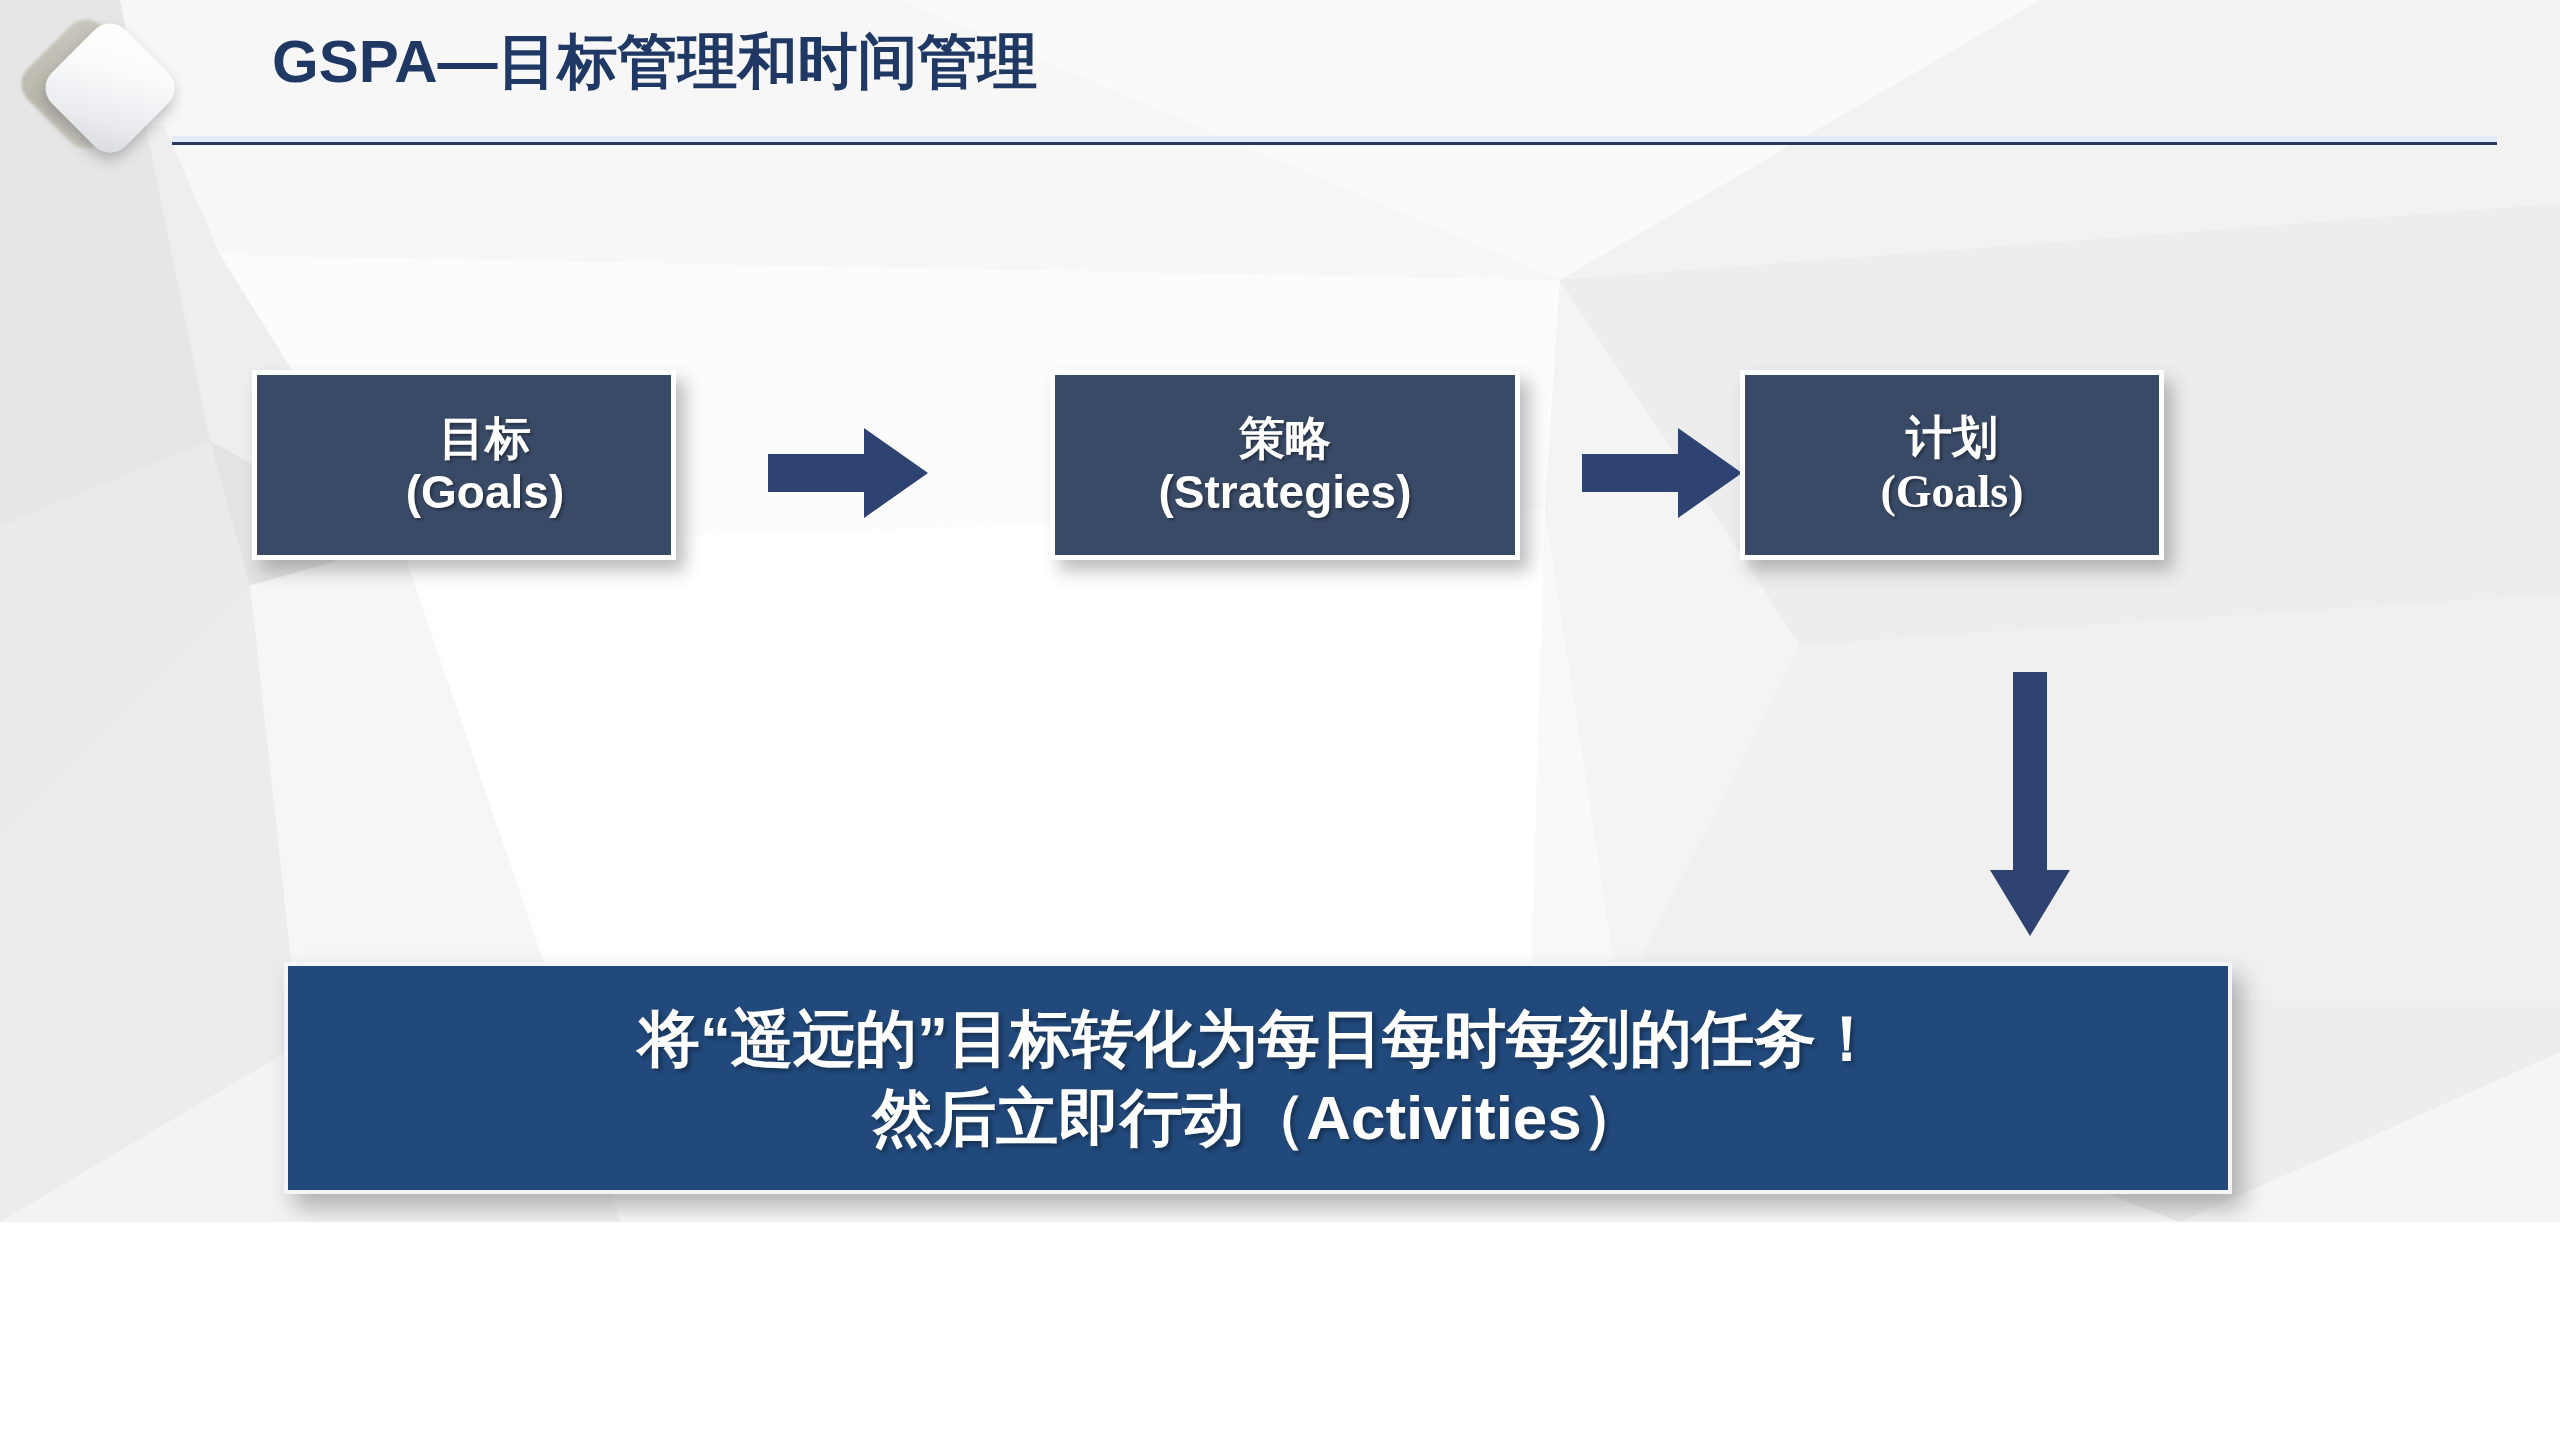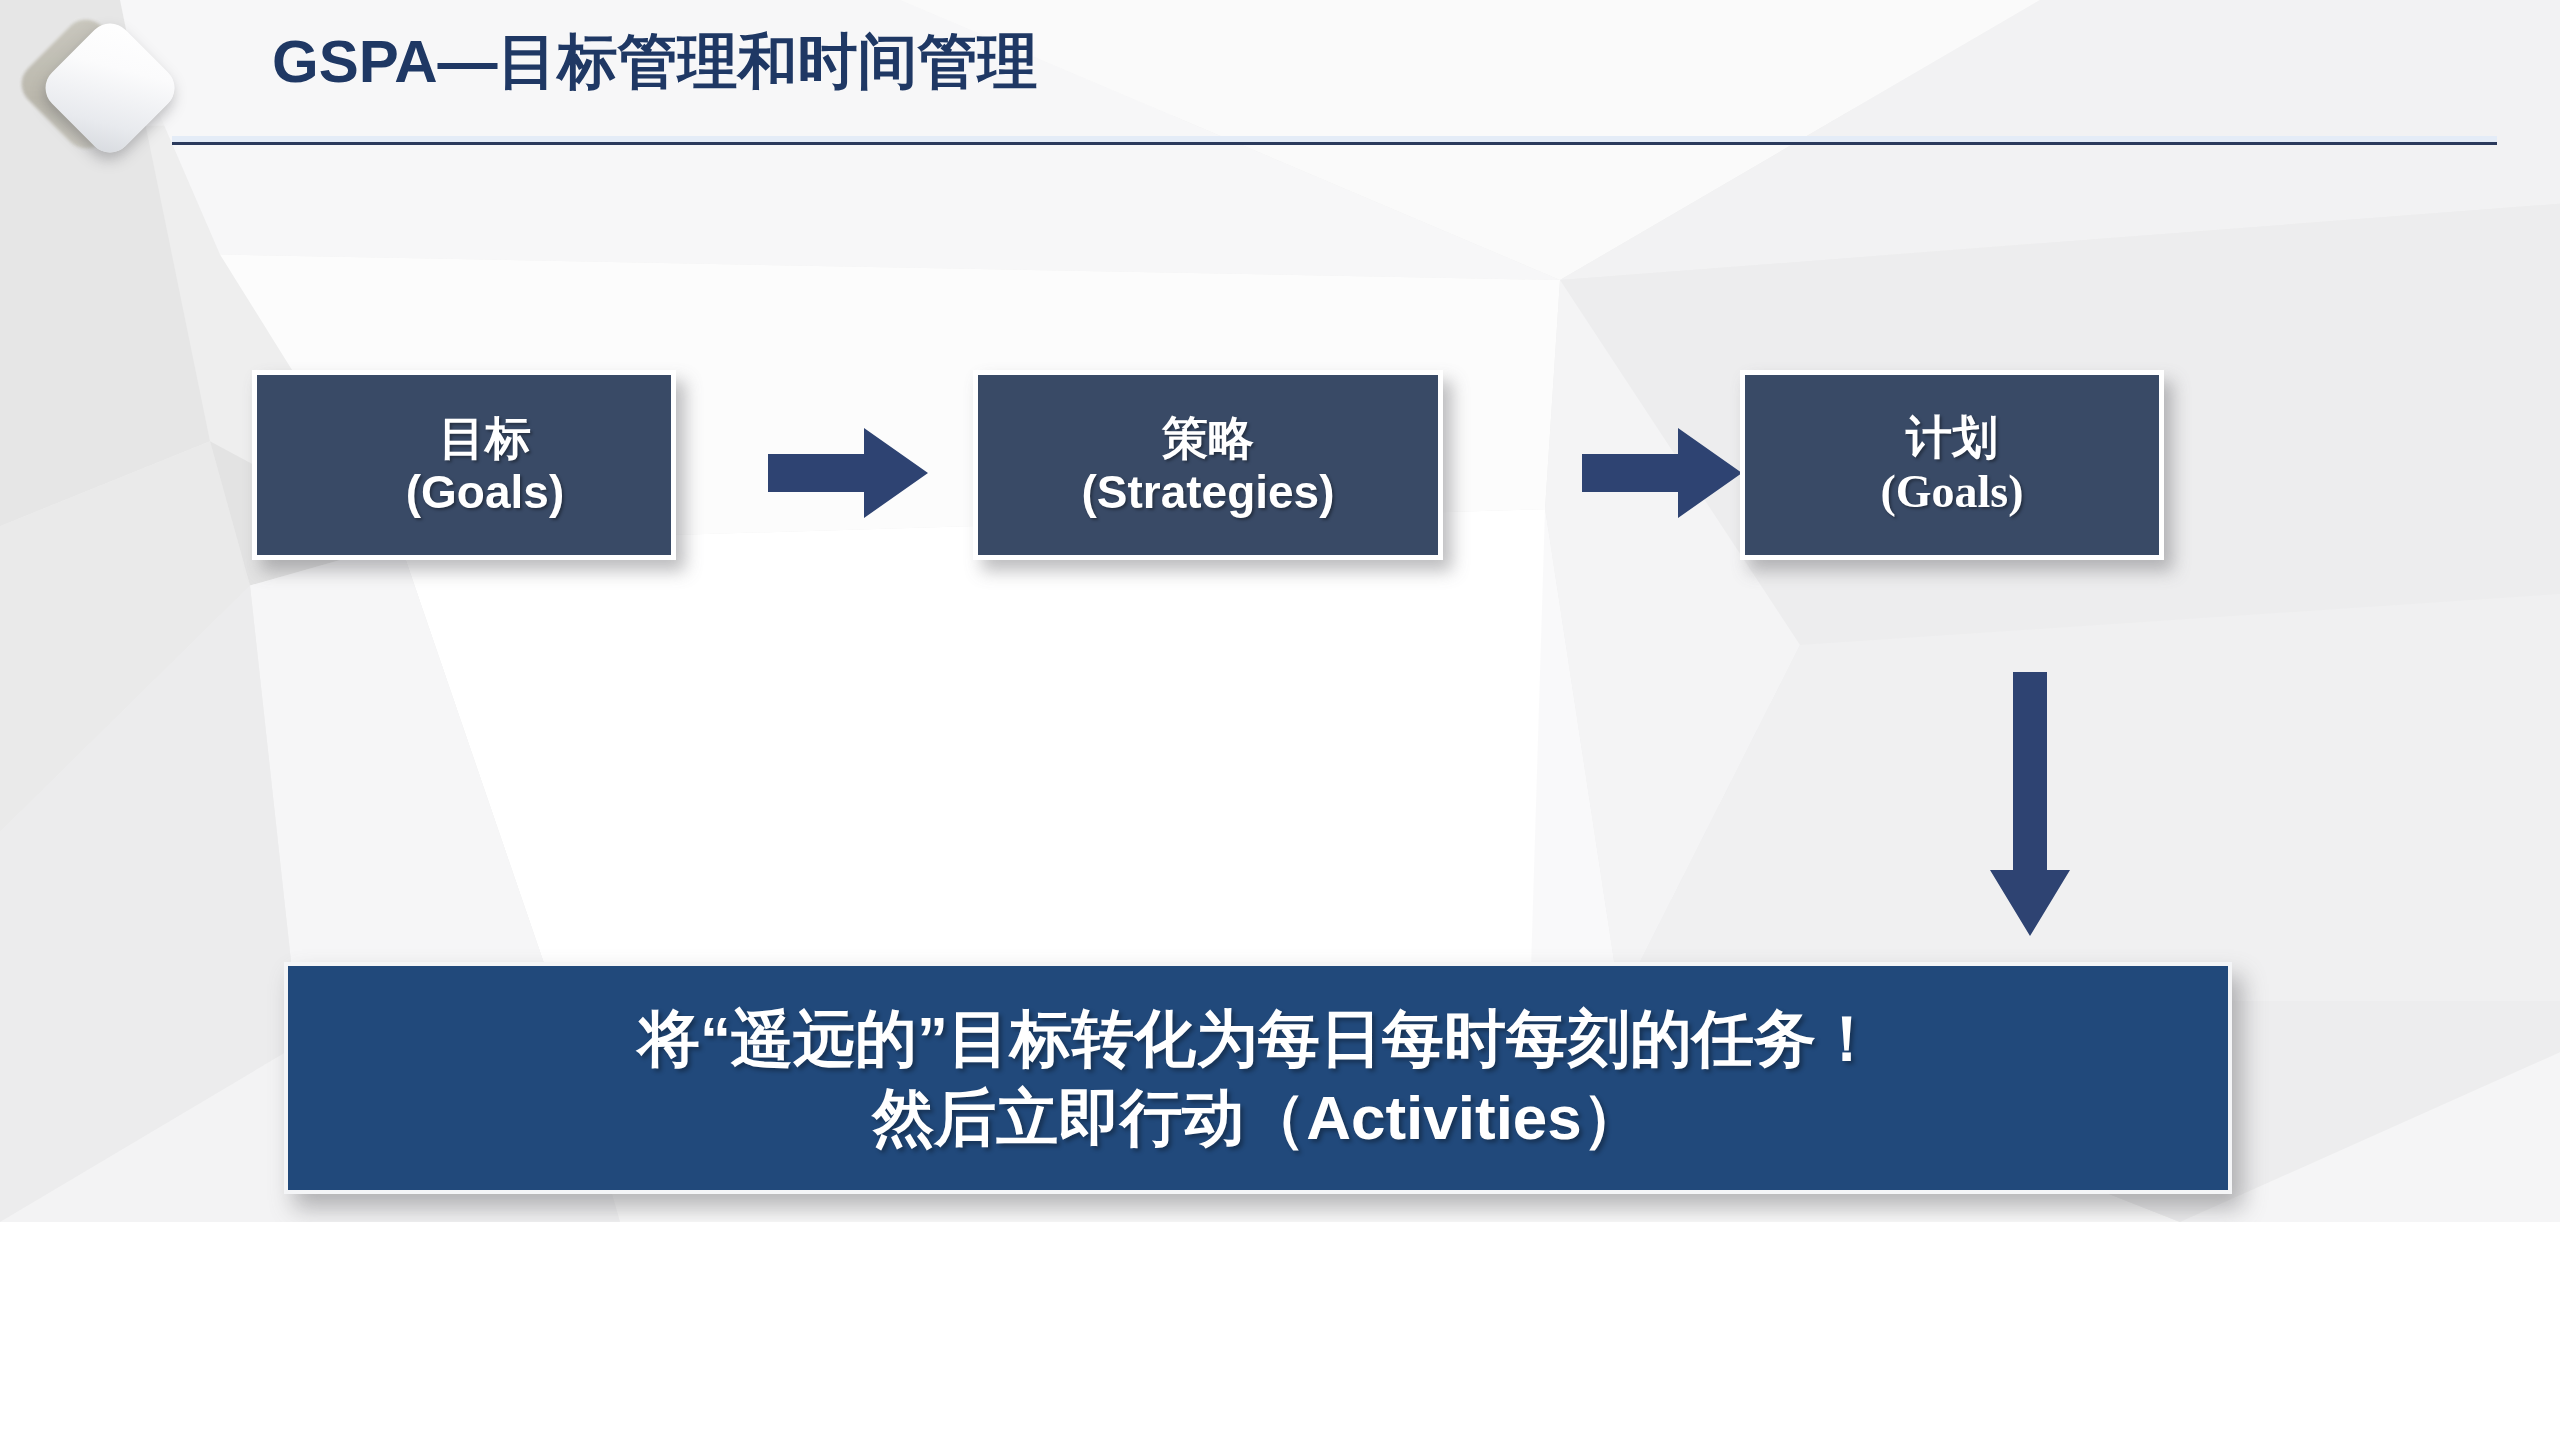--- a/index.html
+++ b/index.html
@@ -121,21 +121,21 @@
   .flow-box .line {
     color: #ffffff;
     font-weight: bold;
     font-size: 46px;
     line-height: 1.18;
     text-align: center;
     white-space: nowrap;
     text-shadow: 2px 2px 3px rgba(0,0,0,0.35);
   }
   #box-goals      { left: 252px;  width: 424px; padding-left: 42px; }
-  #box-strategies { left: 973px;  width: 470px; }
+  #box-strategies { left: 1050px;  width: 470px; }
   #box-plans      { left: 1740px; width: 424px; font-family: Liberation Serif, serif; }
 
   .arrow-right {
     position: absolute;
     top: 58px;
     width: 160px;
     height: 90px;
   }
   #arrow-1 { left: 768px; }
   #arrow-2 { left: 1582px; }

